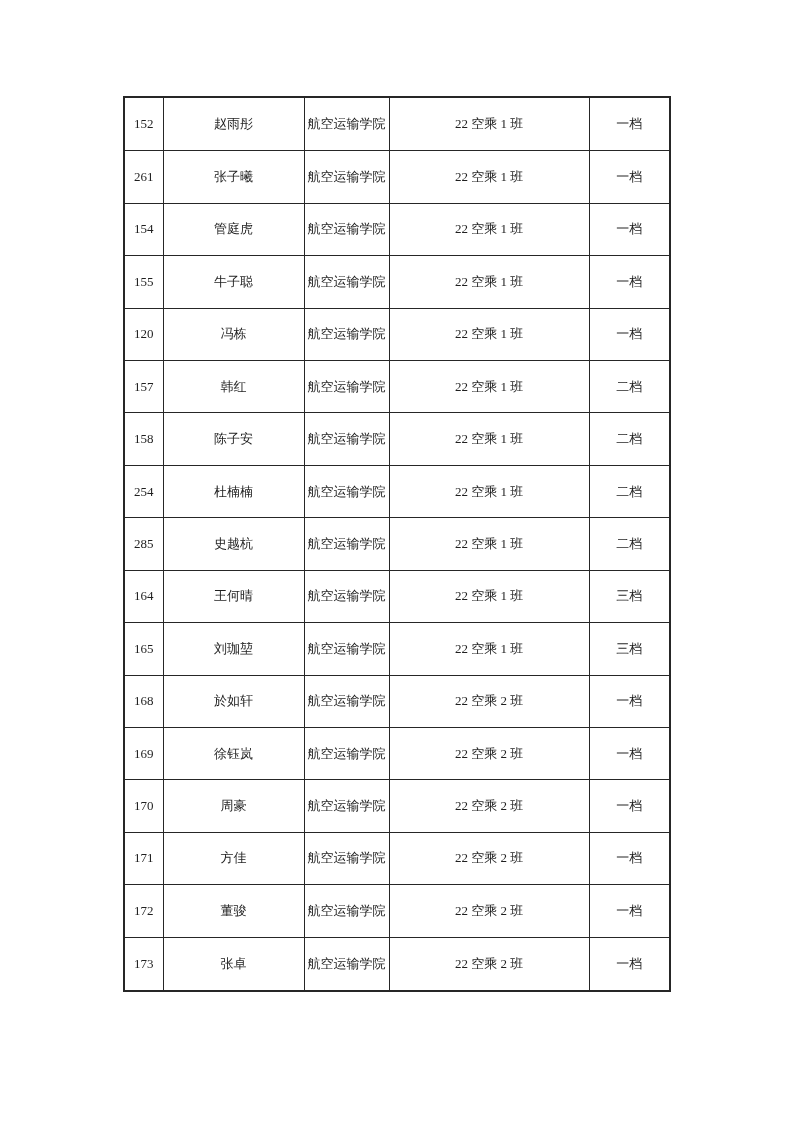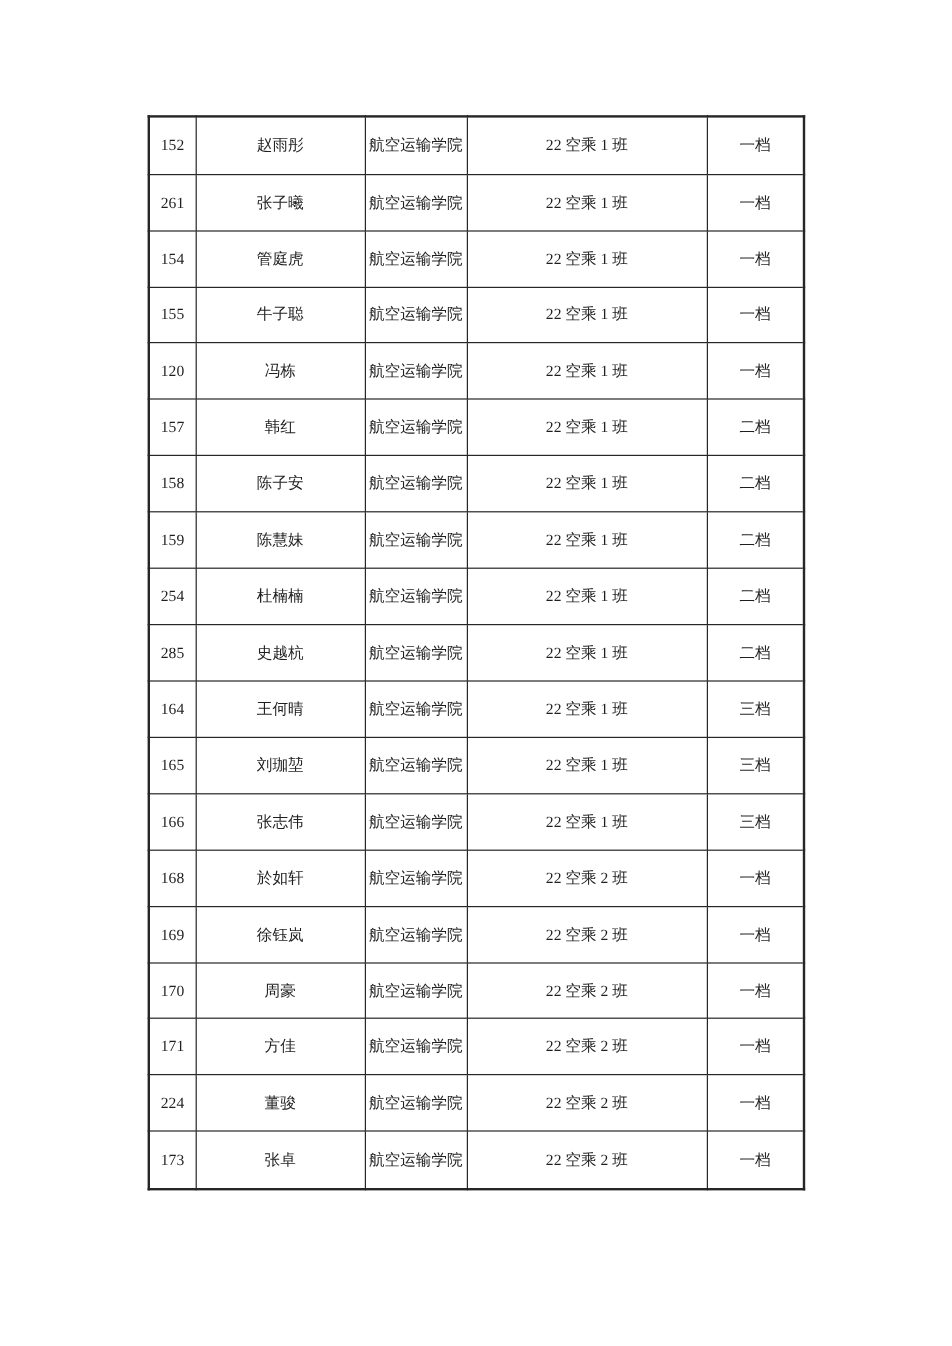--- a/index.html
+++ b/index.html
@@ -97,27 +97,20 @@
           <td>二档</td>
         </tr>
         <tr>
           <td>158</td>
           <td>陈子安</td>
           <td>航空运输学院</td>
           <td>22 空乘 1 班</td>
           <td>二档</td>
         </tr>
         <tr>
-          <td>159</td>
-          <td>陈慧妹</td>
-          <td>航空运输学院</td>
-          <td>22 空乘 1 班</td>
-          <td>二档</td>
-        </tr>
-        <tr>
           <td>254</td>
           <td>杜楠楠</td>
           <td>航空运输学院</td>
           <td>22 空乘 1 班</td>
           <td>二档</td>
         </tr>
         <tr>
           <td>285</td>
           <td>史越杭</td>
           <td>航空运输学院</td>
@@ -127,27 +120,20 @@
         <tr>
           <td>164</td>
           <td>王何晴</td>
           <td>航空运输学院</td>
           <td>22 空乘 1 班</td>
           <td>三档</td>
         </tr>
         <tr>
           <td>165</td>
           <td>刘珈堃</td>
-          <td>航空运输学院</td>
-          <td>22 空乘 1 班</td>
-          <td>三档</td>
-        </tr>
-        <tr>
-          <td>166</td>
-          <td>张志伟</td>
           <td>航空运输学院</td>
           <td>22 空乘 1 班</td>
           <td>三档</td>
         </tr>
         <tr>
           <td>168</td>
           <td>於如轩</td>
           <td>航空运输学院</td>
           <td>22 空乘 2 班</td>
           <td>一档</td>
@@ -167,21 +153,21 @@
           <td>一档</td>
         </tr>
         <tr>
           <td>171</td>
           <td>方佳</td>
           <td>航空运输学院</td>
           <td>22 空乘 2 班</td>
           <td>一档</td>
         </tr>
         <tr>
-          <td>224</td>
+          <td>172</td>
           <td>董骏</td>
           <td>航空运输学院</td>
           <td>22 空乘 2 班</td>
           <td>一档</td>
         </tr>
         <tr>
           <td>173</td>
           <td>张卓</td>
           <td>航空运输学院</td>
           <td>22 空乘 2 班</td>

